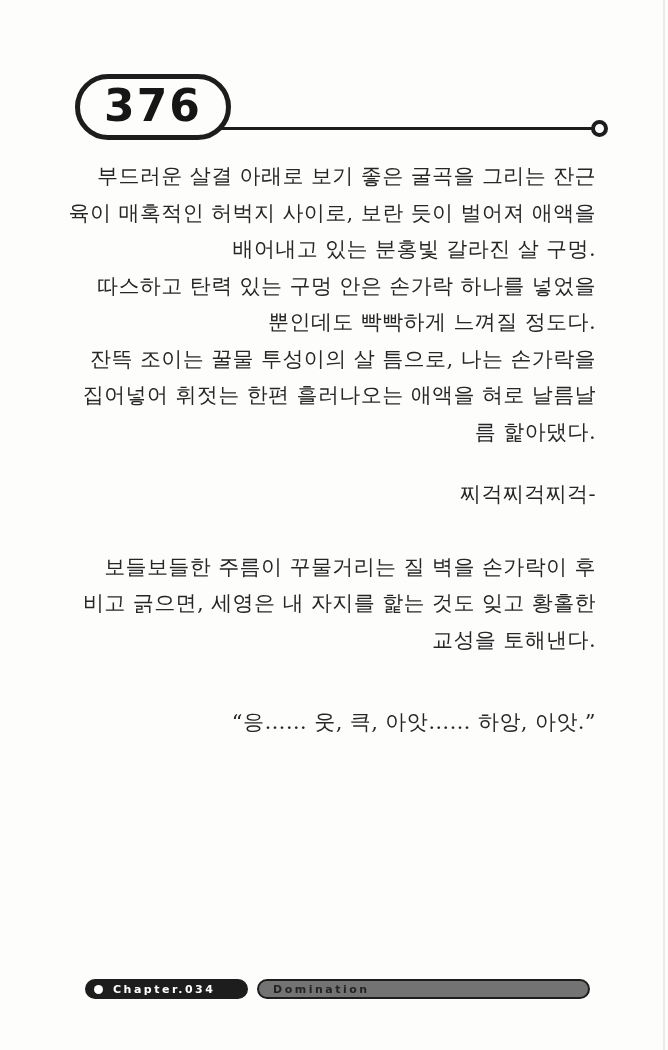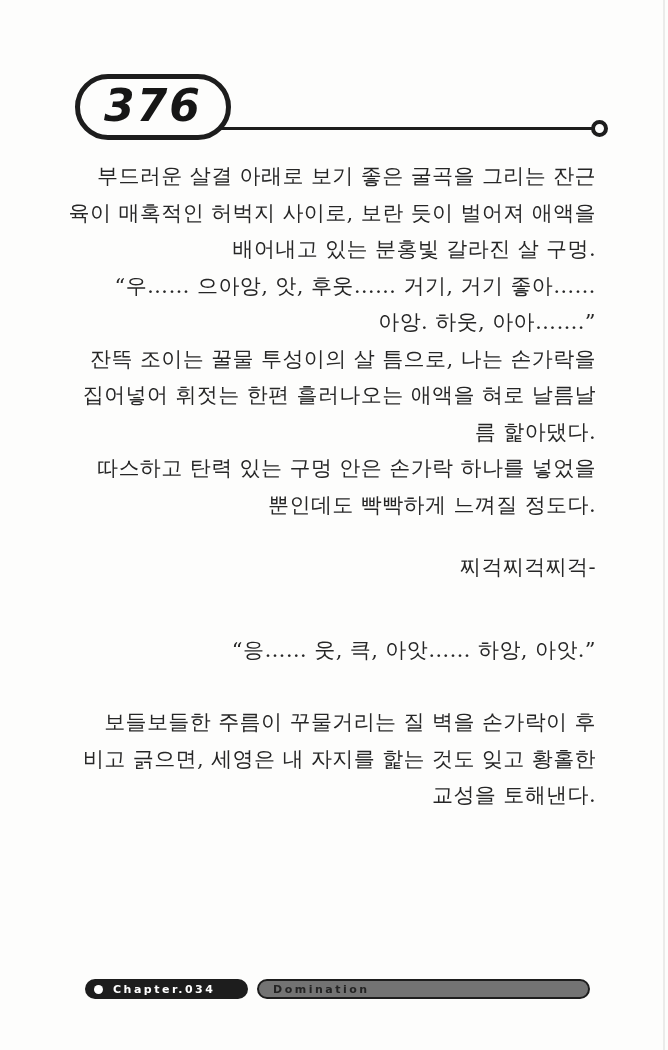--- a/index.html
+++ b/index.html
@@ -25,21 +25,20 @@
     position: absolute; left: 75px; top: 74px;
     width: 146px; height: 56px;
     border: 5px solid #1d1d1d;
     border-radius: 34px;
     background: #fdfdfc;
     display: flex; align-items: center; justify-content: center;
     z-index: 2;
   }
   .page-num {
     font-family: "DejaVu Sans", "Liberation Sans", sans-serif;
-    font-style: italic;
     font-weight: bold;
     font-size: 44px;
     letter-spacing: 2px;
     color: #161616;
     transform: translateY(-2px);
   }
   .header-rule {
     position: absolute; left: 221px; top: 127px;
     width: 374px; height: 3px;
     background: #1d1d1d;
@@ -124,26 +123,25 @@
   <div class="scan-edge"></div>
 
   <div class="page-badge">
     <span class="page-num">376</span>
   </div>
   <div class="header-rule"></div>
   <div class="header-ring"></div>
 
   <div class="text-block">
     <p class="para">부드러운 살결 아래로 보기 좋은 굴곡을 그리는 잔근육이 매혹적인 허벅지 사이로, 보란 듯이 벌어져 애액을 배어내고 있는 분홍빛 갈라진 살 구멍.</p>
-    <p class="para">“우…… 으아앙, 앗, 후웃…… 거기, 거기 좋아…… 아앙. 하웃, 아아…….”</p>
+    <p class="para">따스하고 탄력 있는 구멍 안은 손가락 하나를 넣었을 뿐인데도 빡빡하게 느껴질 정도다.</p>
     <p class="para">잔뜩 조이는 꿀물 투성이의 살 틈으로, 나는 손가락을 집어넣어 휘젓는 한편 흘러나오는 애액을 혀로 날름날름 핥아댔다.</p>
-    <p class="para">따스하고 탄력 있는 구멍 안은 손가락 하나를 넣었을 뿐인데도 빡빡하게 느껴질 정도다.</p>
     <p class="para sp-a">찌걱찌걱찌걱-</p>
+    <p class="para sp-c">보들보들한 주름이 꾸물거리는 질 벽을 손가락이 후비고 긁으면, 세영은 내 자지를 핥는 것도 잊고 황홀한 교성을 토해낸다.</p>
     <p class="para sp-b">“응…… 웃, 큭, 아앗…… 하앙, 아앗.”</p>
-    <p class="para sp-c">보들보들한 주름이 꾸물거리는 질 벽을 손가락이 후비고 긁으면, 세영은 내 자지를 핥는 것도 잊고 황홀한 교성을 토해낸다.</p>
   </div>
 
   <div class="footer">
     <div class="chapter-badge">
       <span class="chapter-dot"></span>
       <span class="chapter-text">Chapter.034</span>
     </div>
     <div class="title-badge">
       <span class="title-text">Domination</span>
     </div>

